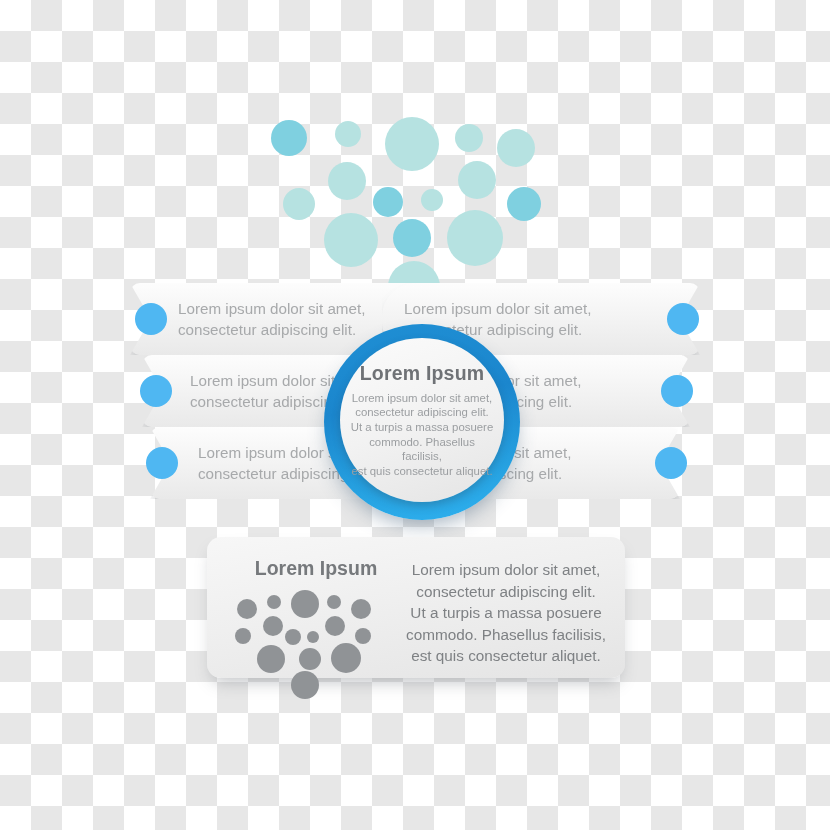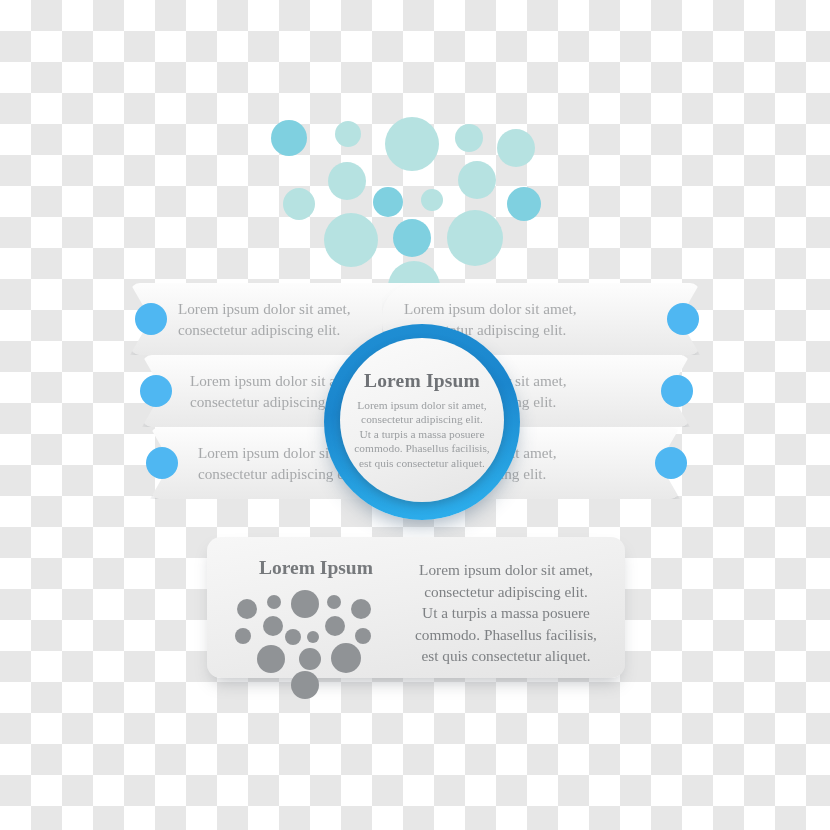--- a/index.html
+++ b/index.html
@@ -5,21 +5,21 @@
   html, body {
     margin: 0;
     padding: 0;
     background: #ffffff;
   }
   #stage {
     position: relative;
     width: 830px;
     height: 830px;
     overflow: hidden;
-    font-family: Liberation Serif, serif;
+    font-family: Liberation Sans, sans-serif;
   }
   
   #checker {
     position: absolute;
     inset: 0;
     background-color: #ffffff;
     background-image:
       linear-gradient(45deg, #e7e7e7 25%, transparent 25%, transparent 75%, #e7e7e7 75%),
       linear-gradient(45deg, #e7e7e7 25%, transparent 25%, transparent 75%, #e7e7e7 75%);
     background-size: 62px 62px;

